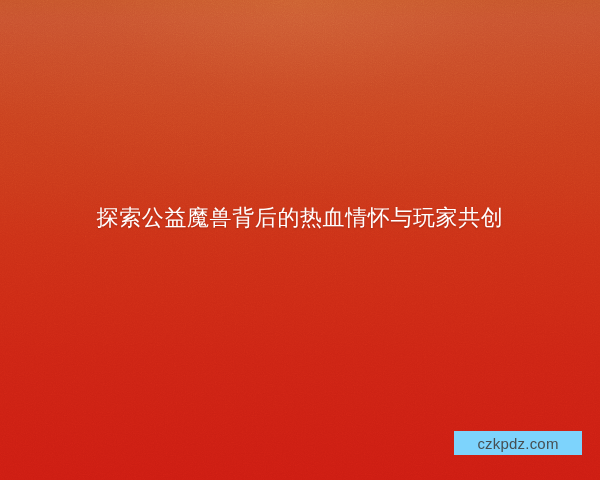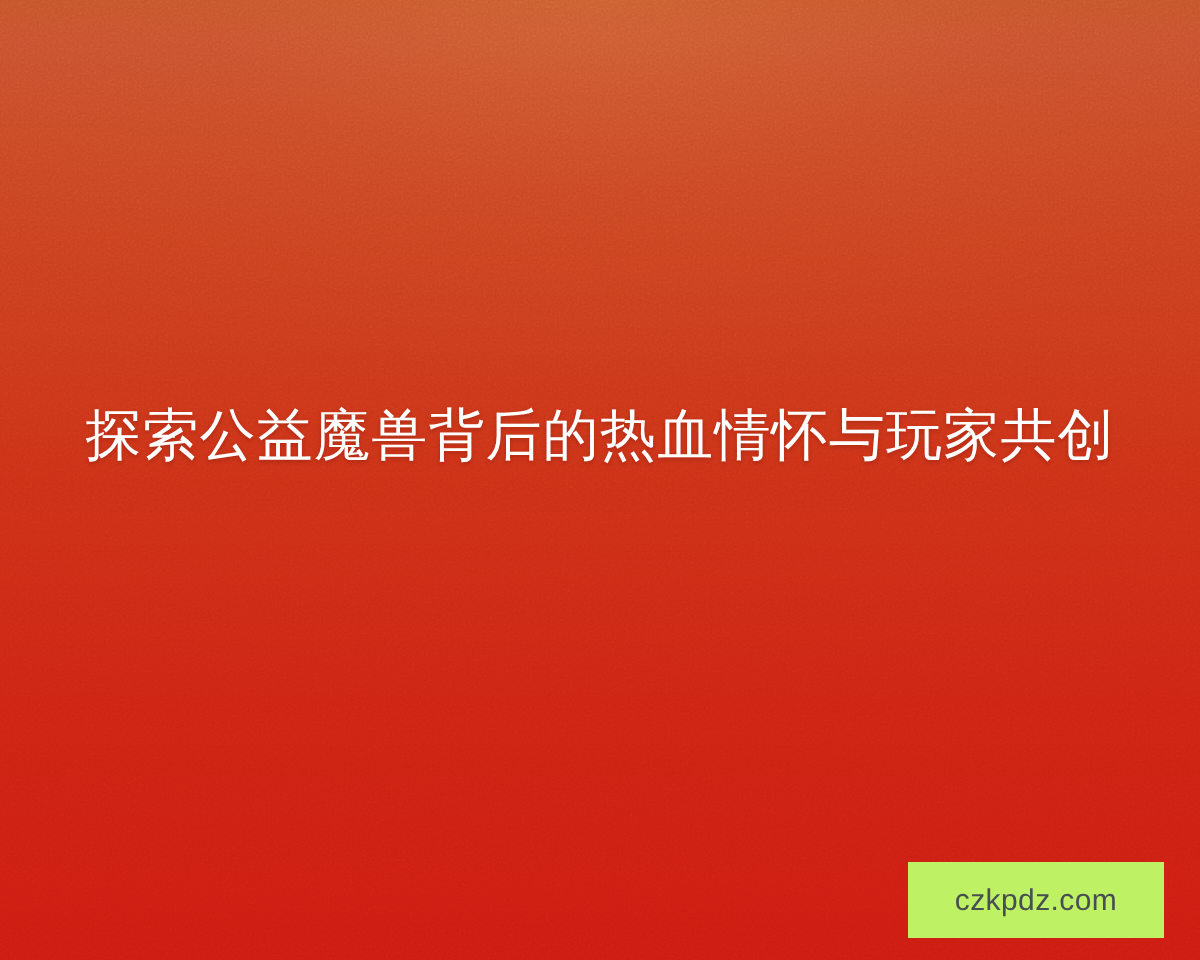--- a/index.html
+++ b/index.html
@@ -63,36 +63,36 @@
     left: 0;
     right: 0;
     top: 198px;
     text-align: center;
     padding: 0 18px;
     box-sizing: border-box;
   }
   .title-line {
     display: block;
     color: #ffffff;
-    font-size: 28px;
+    font-size: 22px;
     line-height: 40px;
     letter-spacing: 0.6px;
     font-weight: 400;
     white-space: nowrap;
     text-shadow: 0 1px 2px rgba(90, 12, 6, 0.28);
   }
 
   
   .watermark-badge {
     position: absolute;
     left: 454px;
     top: 431px;
     width: 128px;
-    height: 38px;
-    background: #bef264;
+    height: 24px;
+    background: #7dd3fc;
     display: flex;
     align-items: center;
     justify-content: center;
     box-sizing: border-box;
   }
   .watermark-text {
     color: #474f52;
     font-size: 15px;
     line-height: 1;
     letter-spacing: 0.2px;

